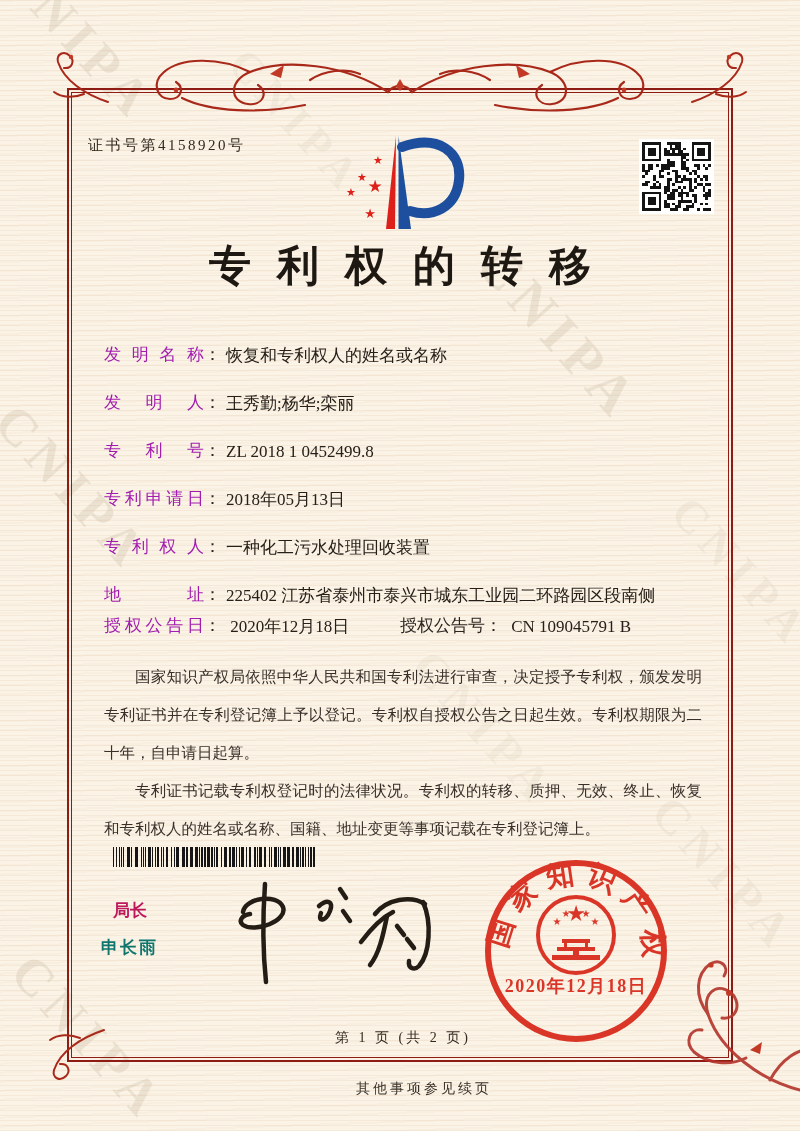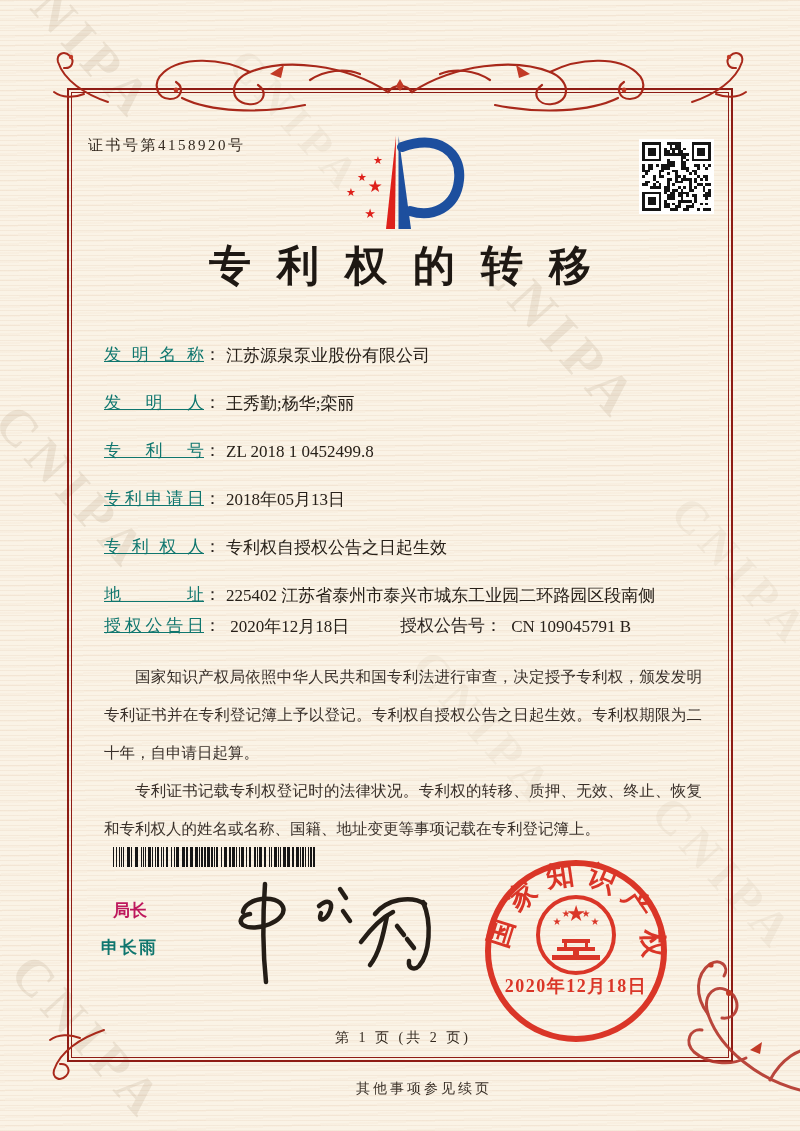--- a/index.html
+++ b/index.html
@@ -35,22 +35,22 @@
   .qr{ position:absolute; left:639px; top:139px; background:#ffffff; padding:3px; line-height:0; }
   .title{
     position:absolute; left:0; right:0; top:238px; text-align:center;
     font-size:42px; font-weight:bold; letter-spacing:26px; text-indent:26px;
     color:#1e1813;
   }
   .fields{ position:absolute; left:104px; top:344px; width:600px; font-size:17px; }
   .field-row{ margin-bottom:25px; line-height:22px; white-space:nowrap; }
   .field-row.wrap{ white-space:normal; margin-bottom:8px; }
   .flabel{
-    display:inline-block; width:100px; color:#0f766e;
-    text-align:justify; text-align-last:justify; vertical-align:top;text-decoration:underline;
+    display:inline-block; width:100px; color:#a21caf;
+    text-align:justify; text-align-last:justify; vertical-align:top;
   }
   .fcolon{ vertical-align:top; }
   .fvalue{
     display:inline-block; margin-left:5px; color:#272019; vertical-align:top;
     max-width:452px; line-height:23px;
   }
   .grant-row{ position:relative; line-height:22px; white-space:nowrap; }
   .grant-pair2{ position:absolute; left:296px; top:0; }
   .body-text{
     position:absolute; left:104px; top:658px; width:598px;
@@ -473,25 +473,25 @@
           <rect x="5" y="24" width="1" height="1"></rect>
           <rect x="6" y="24" width="1" height="1"></rect>
         </g>
       </svg>
   </div>
 
   <div class="title">专利权的转移</div>
 
   <div class="fields" id="fields">
 
-    <div class="field-row"><span class="flabel">发明名称</span><span class="fcolon">：</span><span class="fvalue">江苏源泉泵业股份有限公司</span></div>
+    <div class="field-row"><span class="flabel">发明名称</span><span class="fcolon">：</span><span class="fvalue">恢复和专利权人的姓名或名称</span></div>
       <div class="field-row"><span class="flabel">发明人</span><span class="fcolon">：</span><span class="fvalue">王秀勤;杨华;栾丽</span></div>
       <div class="field-row"><span class="flabel">专利号</span><span class="fcolon">：</span><span class="fvalue">ZL 2018 1 0452499.8</span></div>
       <div class="field-row"><span class="flabel">专利申请日</span><span class="fcolon">：</span><span class="fvalue">2018年05月13日</span></div>
-      <div class="field-row"><span class="flabel">专利权人</span><span class="fcolon">：</span><span class="fvalue">专利权自授权公告之日起生效</span></div>
+      <div class="field-row"><span class="flabel">专利权人</span><span class="fcolon">：</span><span class="fvalue">一种化工污水处理回收装置</span></div>
       <div class="field-row wrap"><span class="flabel">地址</span><span class="fcolon">：</span><span class="fvalue">225402 江苏省泰州市泰兴市城东工业园二环路园区段南侧</span></div>
       <div class="field-row grant-row">
       <span class="flabel">授权公告日</span><span class="fcolon">：</span>
       <span class="fvalue">2020年12月18日</span>
       <span class="grant-pair2">
         <span>授权公告号</span><span>：</span>
         <span class="fvalue">CN 109045791 B</span>
       </span>
     </div>
   </div>

